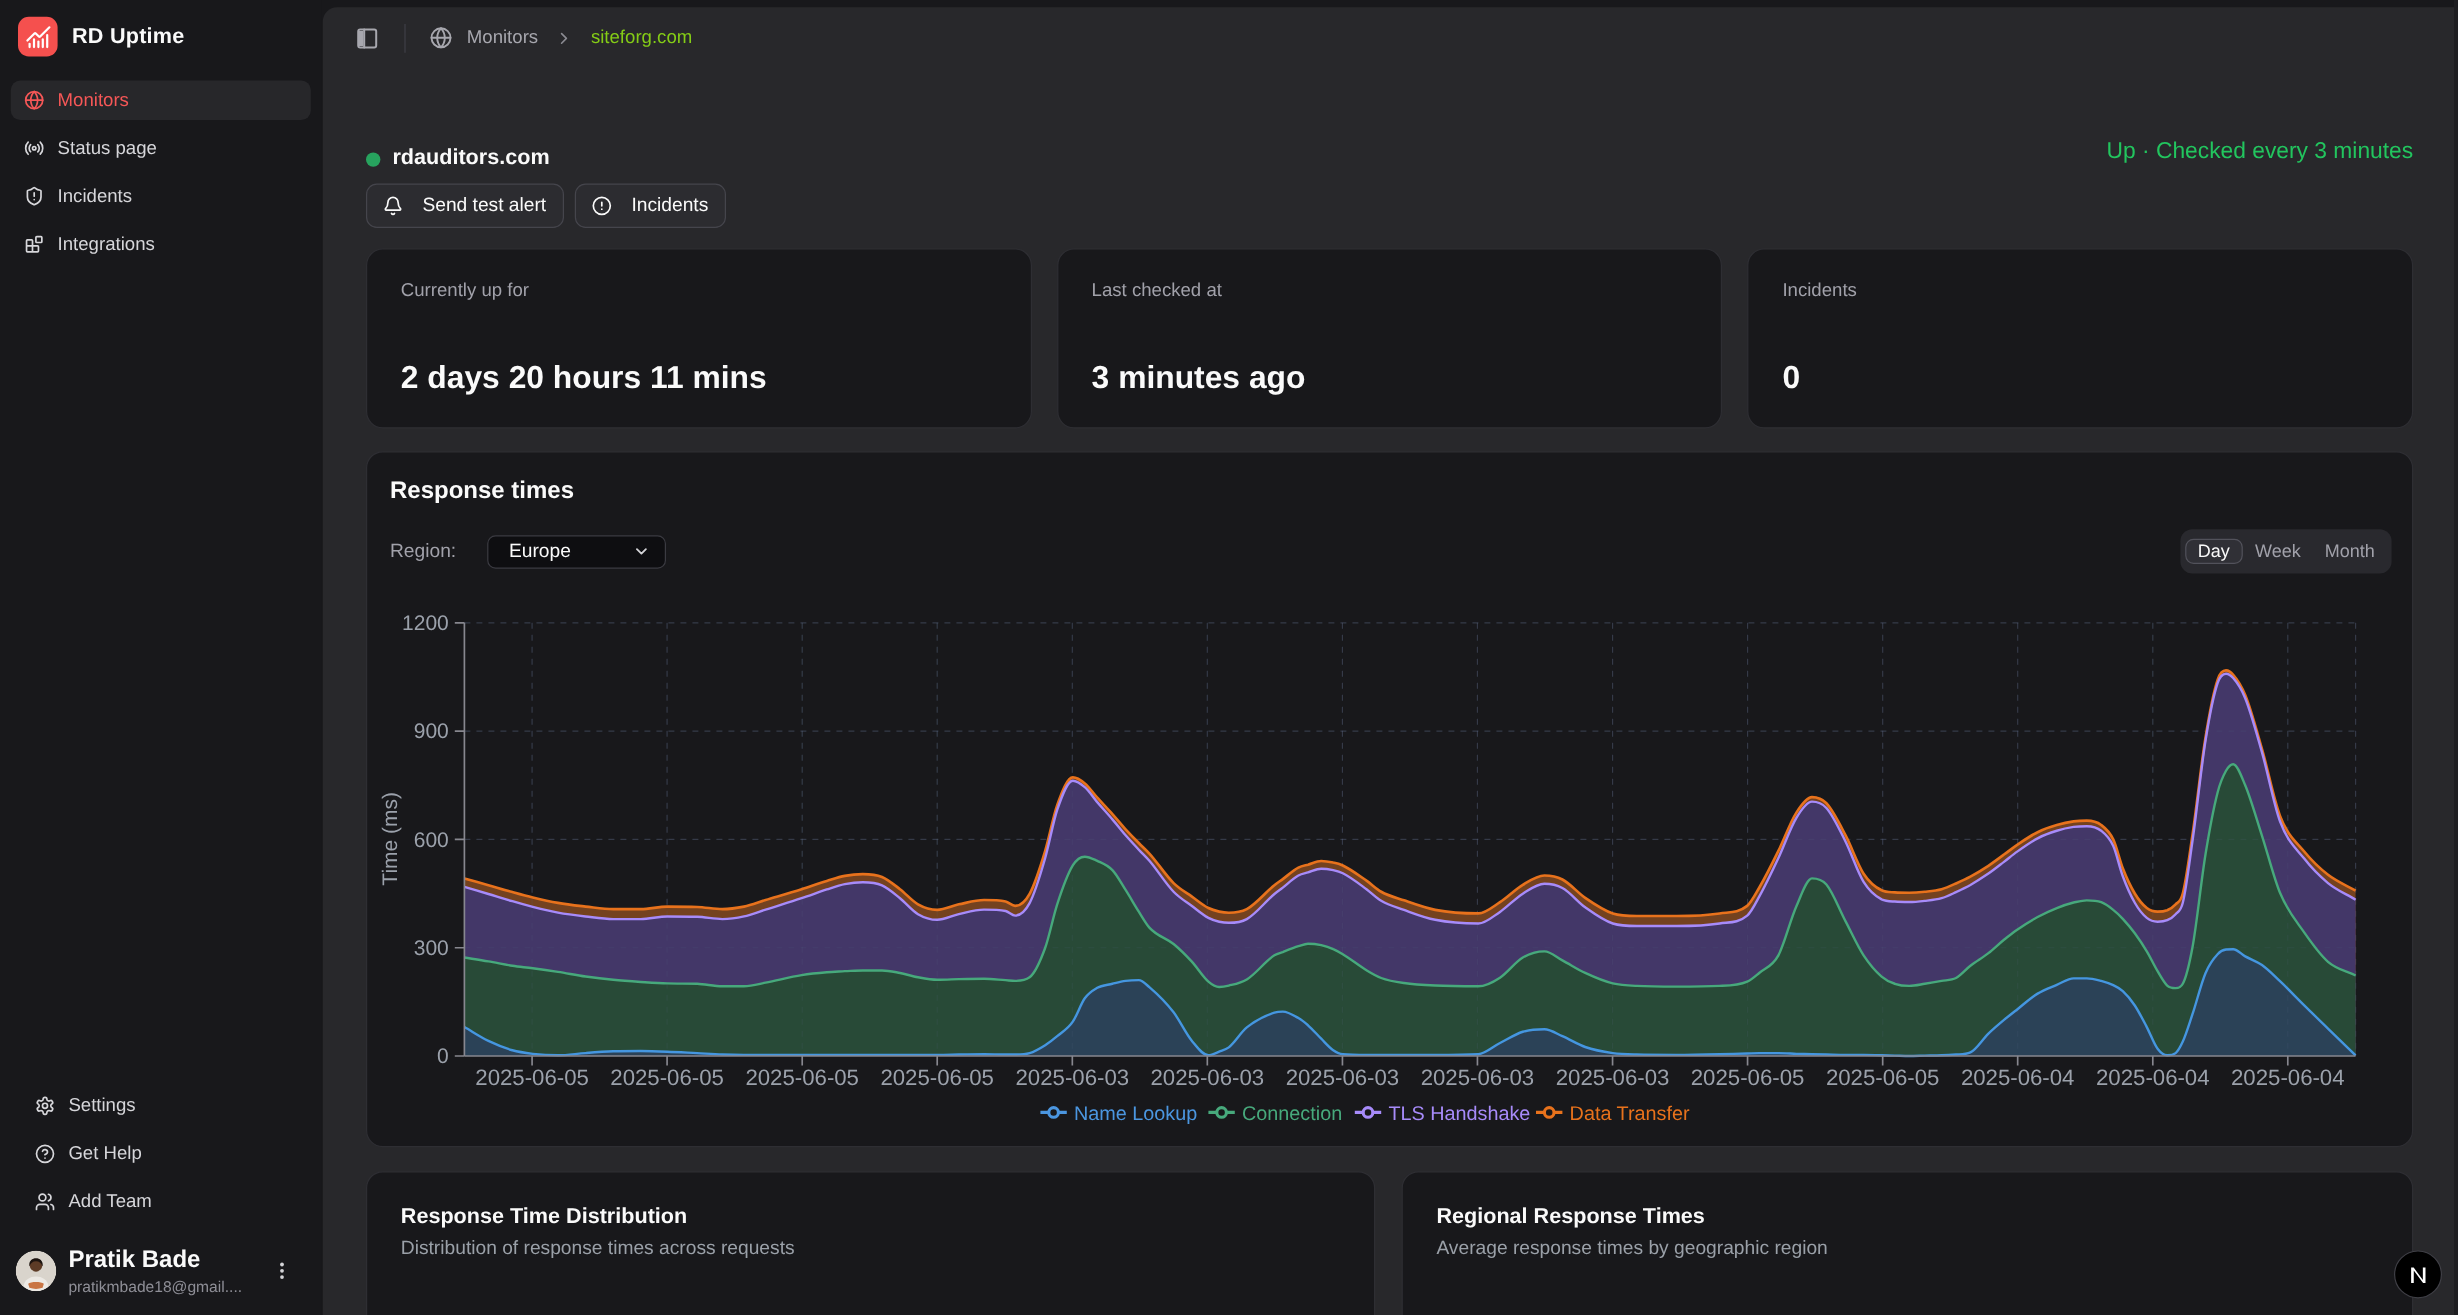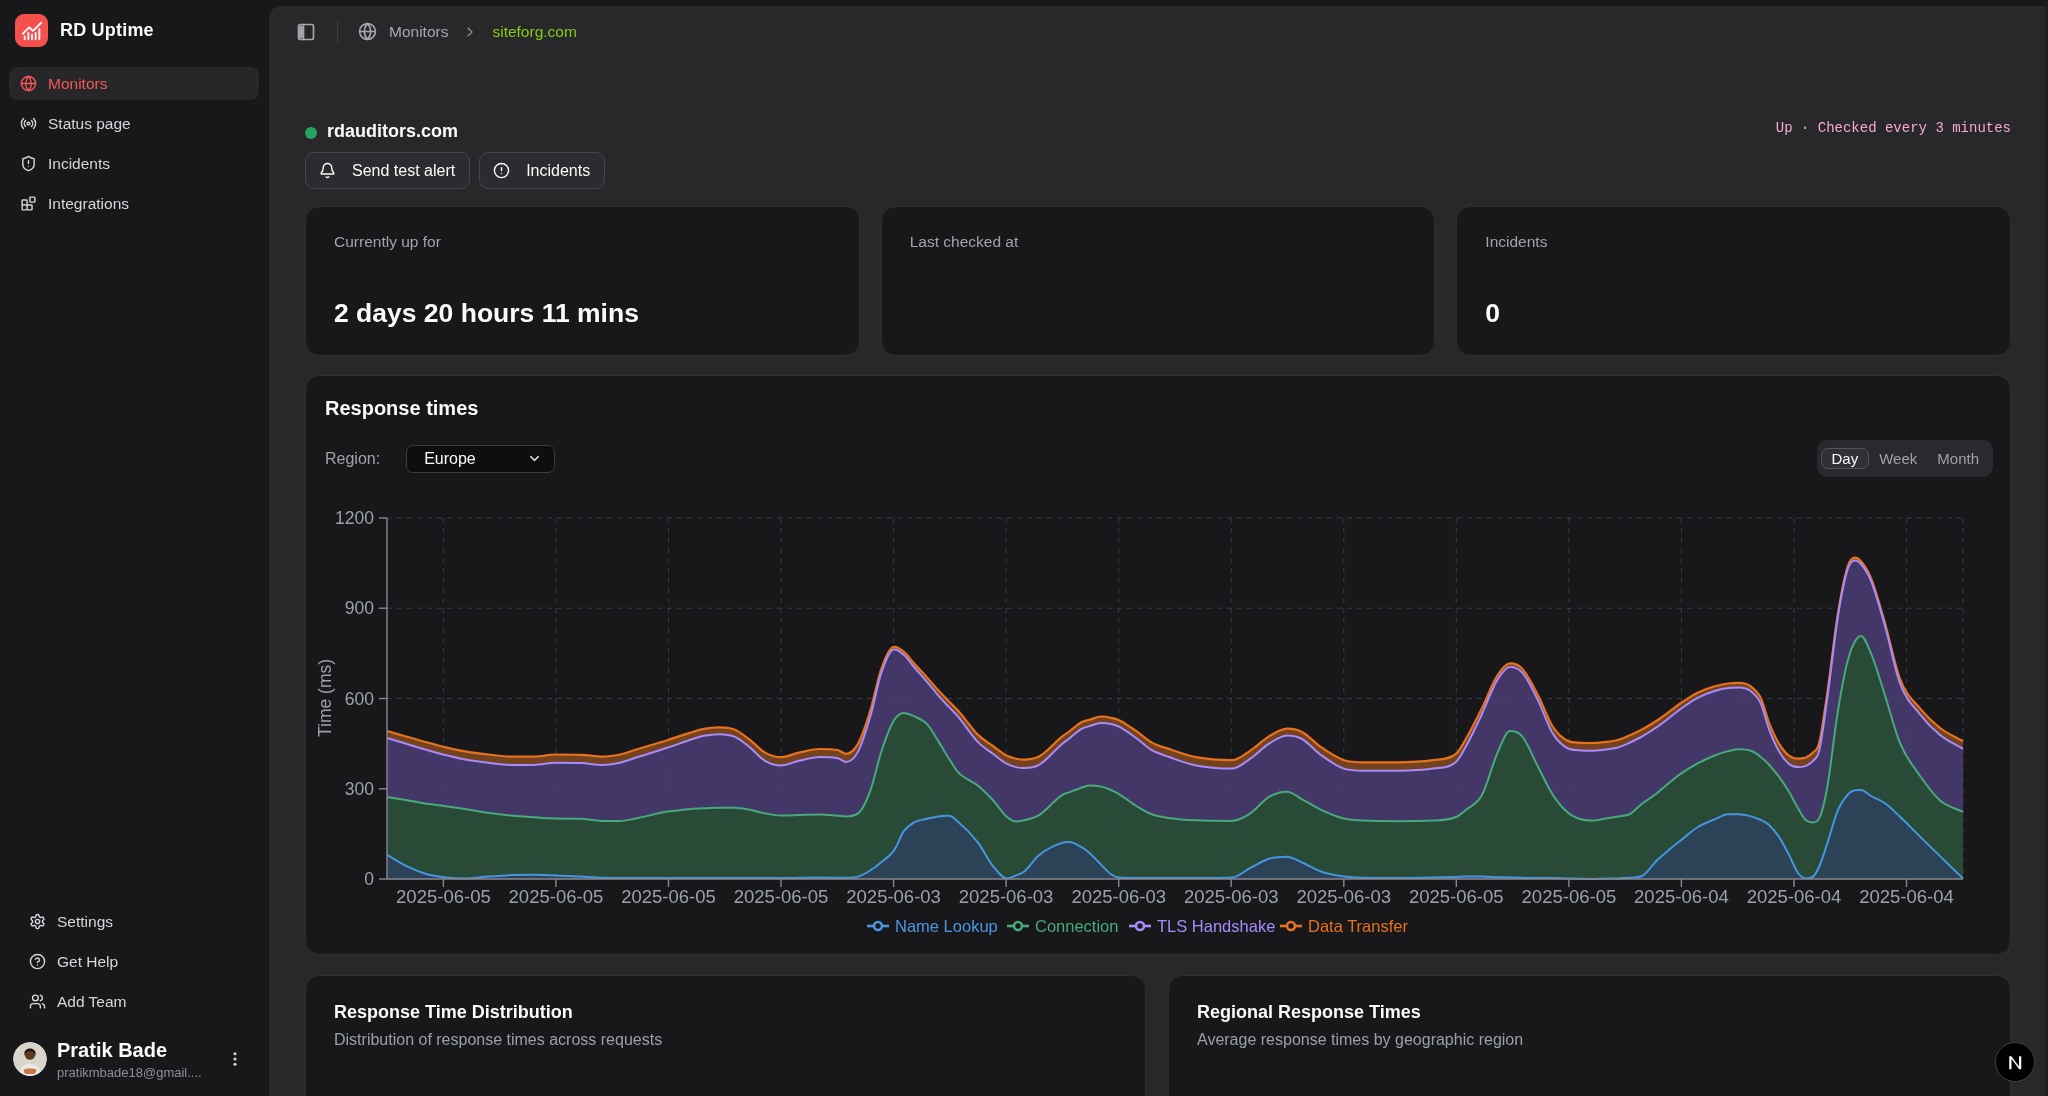--- a/index.html
+++ b/index.html
@@ -29,21 +29,21 @@
   .main { position:absolute; left:269px; top:6px; width:1779px; height:1090px;
           background:#28282b; border-top-left-radius:12px; overflow:hidden; }
   .topbar { height:64px; display:flex; align-items:flex-start; padding-top:16px; padding-left:27px; color:#a7a7ae; }
   .tb-sep { width:1px; height:24px; background:#3f3f46; margin:-2px 20px 0 21px; }
   .crumb { display:flex; align-items:center; font-size:15.5px; color:#a7a7ae; margin-top:0px; }
   .crumb .cur { color:#84cc16; }
   .content { padding:0 37px 0 36px; }
   .title-row { display:flex; align-items:baseline; margin-top:51px; }
   .dot { width:12px; height:12px; border-radius:50%; background:#27a35e; align-self:center; margin-right:10px; margin-top:2px; }
   h1 { font-size:18px; font-weight:700; letter-spacing:0; }
-  .up-note { margin-left:auto; font-size:14px; color:#f9a8d4; position:relative; top:-5px;font-family:Liberation Mono, monospace; }
+  .up-note { margin-left:auto; font-size:19px; color:#22c55e; position:relative; top:-5px; }
   .btn-row { display:flex; gap:9px; margin-top:10px; }
   .btn { display:flex; align-items:center; gap:16px; height:37px; padding:0 14px 0 13px; border-radius:9px;
          background:#2c2c30; border:1px solid #45454c; font-size:16px; color:#fafafa; }
   
   .stats { display:flex; gap:21px; margin-top:17px; }
   .card { background:#18181b; border:1px solid #2e2e33; border-radius:14px; }
   .stat { flex:1; height:150px; padding:26px 28px; }
   .stat .lbl { font-size:15.5px; color:#a1a1aa; }
   .stat .val { font-size:26.5px; font-weight:700; margin-top:47px; letter-spacing:0; }
   
@@ -121,20 +121,21 @@
       </div>
     </div>
 
     <div class="stats">
       <div class="card stat">
           <div class="lbl">Currently up for</div>
           <div class="val">2 days 20 hours 11 mins</div>
         </div>
       <div class="card stat">
           <div class="lbl">Last checked at</div>
+          <div class="val">3 minutes ago</div>
         </div>
       <div class="card stat">
           <div class="lbl">Incidents</div>
           <div class="val">0</div>
         </div>
     </div>
 
     <div class="card chart-card">
       <h2>Response times</h2>
       <div class="controls">

